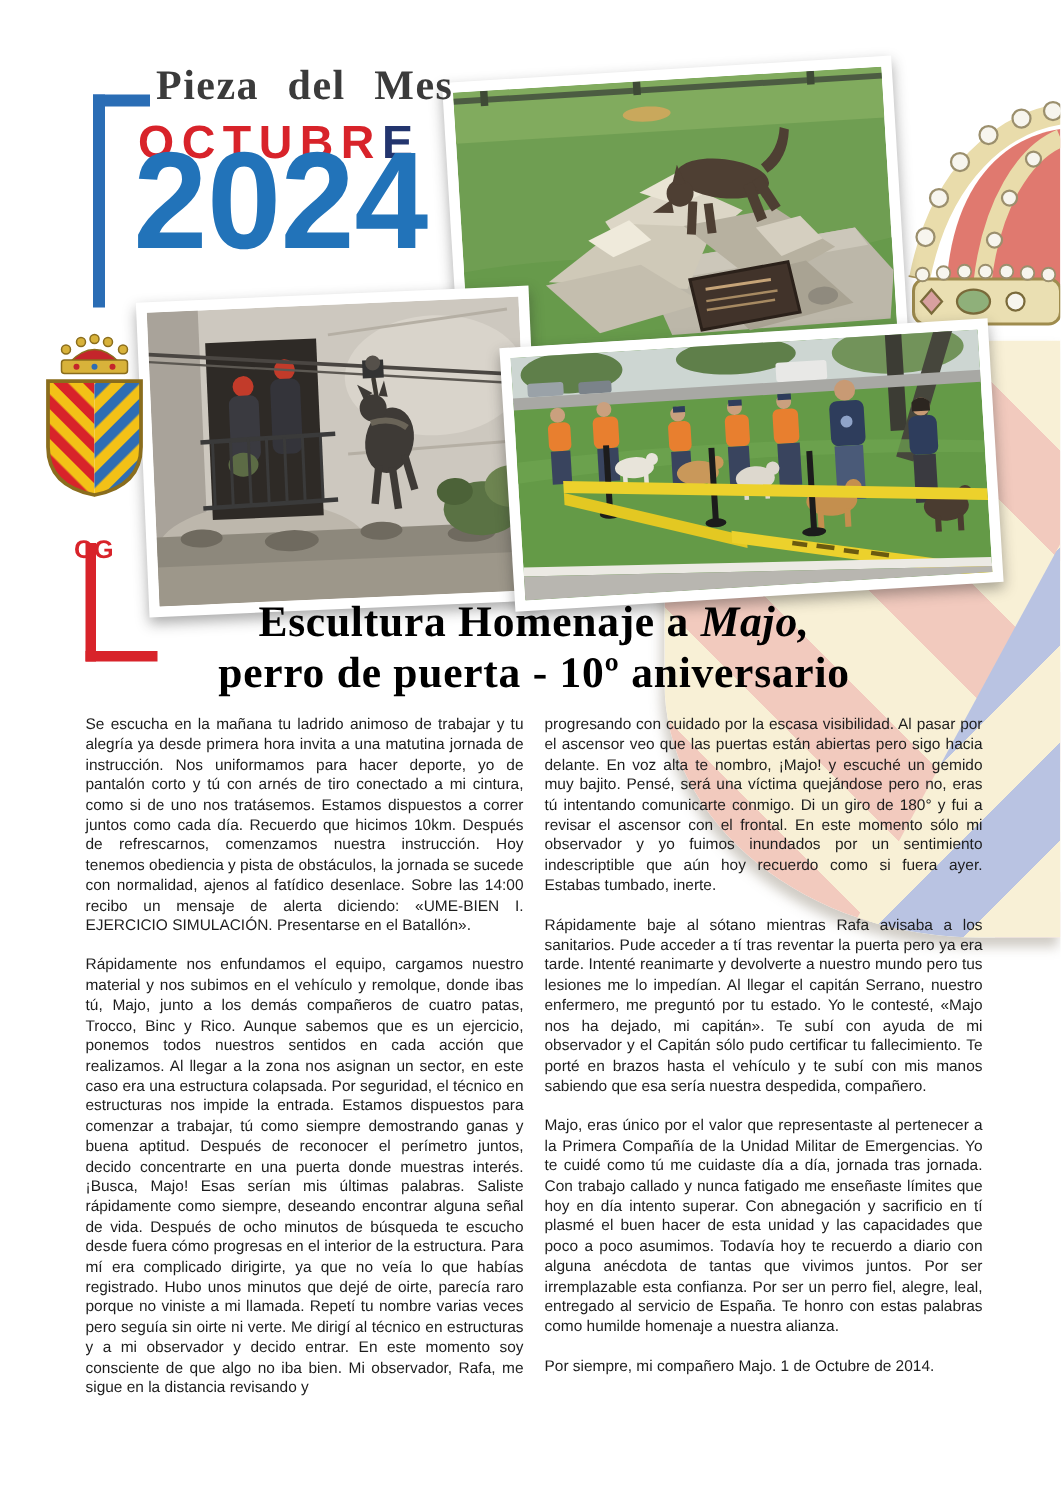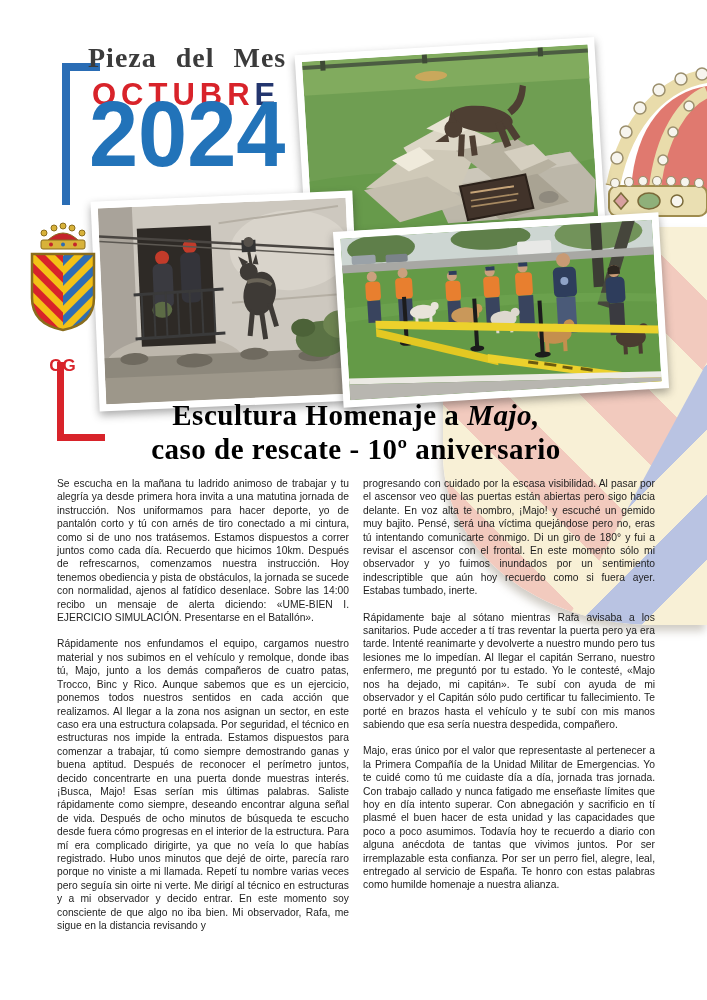--- a/index.html
+++ b/index.html
@@ -22,21 +22,21 @@
     position:absolute;inset:0;
     background:repeating-linear-gradient(-45deg,#f8f0d6 0 46px,#b9c3e2 46px 92px);
     clip-path:polygon(100% 34%,100% 100%,46% 100%);
   }
   .big-crown{position:absolute;left:597px;top:40px;width:110px;height:192px;z-index:0;}
 
   
   .bracket-blue-h{position:absolute;left:62px;top:63px;width:38px;height:8px;background:#2a6db5;z-index:4;}
   .bracket-blue-v{position:absolute;left:62px;top:63px;width:8px;height:142px;background:#2a6db5;z-index:4;}
   .kicker{
-    position:absolute;left:88px;top:42px;z-index:4;
+    position:absolute;left:104px;top:42px;z-index:4;
     font-family:"Liberation Serif","DejaVu Serif",serif;font-weight:700;
     font-size:28px;color:#3b3b3b;letter-spacing:1px;word-spacing:11px;white-space:nowrap;
   }
   .month{
     position:absolute;left:92px;top:77px;z-index:4;font-weight:700;font-size:31px;
     letter-spacing:5px;color:#d8232a;white-space:nowrap;
   }
   .month .last{color:#23356e;}
   .year{
     position:absolute;left:89px;top:88px;z-index:4;font-weight:700;font-size:92px;line-height:92px;
@@ -374,26 +374,27 @@
         <rect x="232" y="144" width="12" height="3" transform="rotate(11 238 145)"></rect>
     </g>
 
     <polygon points="0,140 312,152 312,158 0,146" fill="#eceae4"></polygon>
     <polygon points="0,146 312,158 312,162 0,162" fill="#b8b6b0"></polygon>
   </svg>
 </div>
 
 <div class="title">
   <div><span>Escultura Homenaje a </span><span class="it">Majo,</span></div>
-  <div>caso de rescate - 10º aniversario</div>
+  <div>perro de puerta - 10º aniversario</div>
 </div>
 
 <div class="cols">
   <div class="col">
     <p>Se escucha en la mañana tu ladrido animoso de trabajar y tu alegría ya desde primera hora invita a una matutina jornada de instrucción. Nos uniformamos para hacer deporte, yo de pantalón corto y tú con arnés de tiro conectado a mi cintura, como si de uno nos tratásemos. Estamos dispuestos a correr juntos como cada día. Recuerdo que hicimos 10km. Después de refrescarnos, comenzamos nuestra instrucción. Hoy tenemos obediencia y pista de obstáculos, la jornada se sucede con normalidad, ajenos al fatídico desenlace. Sobre las 14:00 recibo un mensaje de alerta diciendo: «UME-BIEN I. EJERCICIO SIMULACIÓN. Presentarse en el Batallón».</p>
     <p>Rápidamente nos enfundamos el equipo, cargamos nuestro material y nos subimos en el vehículo y remolque, donde ibas tú, Majo, junto a los demás compañeros de cuatro patas, Trocco, Binc y Rico. Aunque sabemos que es un ejercicio, ponemos todos nuestros sentidos en cada acción que realizamos. Al llegar a la zona nos asignan un sector, en este caso era una estructura colapsada. Por seguridad, el técnico en estructuras nos impide la entrada. Estamos dispuestos para comenzar a trabajar, tú como siempre demostrando ganas y buena aptitud. Después de reconocer el perímetro juntos, decido concentrarte en una puerta donde muestras interés. ¡Busca, Majo! Esas serían mis últimas palabras. Saliste rápidamente como siempre, deseando encontrar alguna señal de vida. Después de ocho minutos de búsqueda te escucho desde fuera cómo progresas en el interior de la estructura. Para mí era complicado dirigirte, ya que no veía lo que habías registrado. Hubo unos minutos que dejé de oirte, parecía raro porque no viniste a mi llamada. Repetí tu nombre varias veces pero seguía sin oirte ni verte. Me dirigí al técnico en estructuras y a mi observador y decido entrar. En este momento soy consciente de que algo no iba bien. Mi observador, Rafa, me sigue en la distancia revisando y</p>
   </div>
   <div class="col">
     <p>progresando con cuidado por la escasa visibilidad. Al pasar por el ascensor veo que las puertas están abiertas pero sigo hacia delante. En voz alta te nombro, ¡Majo! y escuché un gemido muy bajito. Pensé, será una víctima quejándose pero no, eras tú intentando comunicarte conmigo. Di un giro de 180° y fui a revisar el ascensor con el frontal. En este momento sólo mi observador y yo fuimos inundados por un sentimiento indescriptible que aún hoy recuerdo como si fuera ayer. Estabas tumbado, inerte.</p>
     <p>Rápidamente baje al sótano mientras Rafa avisaba a los sanitarios. Pude acceder a tí tras reventar la puerta pero ya era tarde. Intenté reanimarte y devolverte a nuestro mundo pero tus lesiones me lo impedían. Al llegar el capitán Serrano, nuestro enfermero, me preguntó por tu estado. Yo le contesté, «Majo nos ha dejado, mi capitán». Te subí con ayuda de mi observador y el Capitán sólo pudo certificar tu fallecimiento. Te porté en brazos hasta el vehículo y te subí con mis manos sabiendo que esa sería nuestra despedida, compañero.</p>
     <p>Majo, eras único por el valor que representaste al pertenecer a la Primera Compañía de la Unidad Militar de Emergencias. Yo te cuidé como tú me cuidaste día a día, jornada tras jornada. Con trabajo callado y nunca fatigado me enseñaste límites que hoy en día intento superar. Con abnegación y sacrificio en tí plasmé el buen hacer de esta unidad y las capacidades que poco a poco asumimos. Todavía hoy te recuerdo a diario con alguna anécdota de tantas que vivimos juntos. Por ser irremplazable esta confianza. Por ser un perro fiel, alegre, leal, entregado al servicio de España. Te honro con estas palabras como humilde homenaje a nuestra alianza.</p>
+    <p>Por siempre, mi compañero Majo. 1 de Octubre de 2014.</p>
   </div>
 </div>
 
 </body></html>

